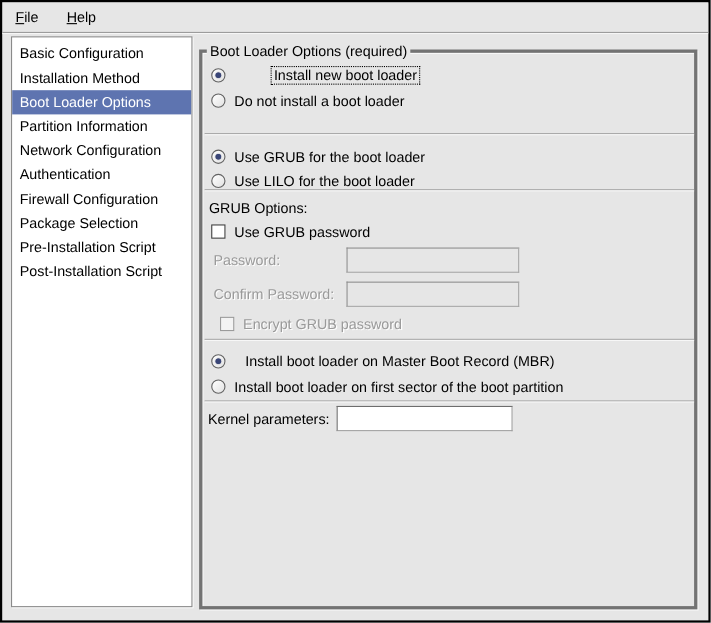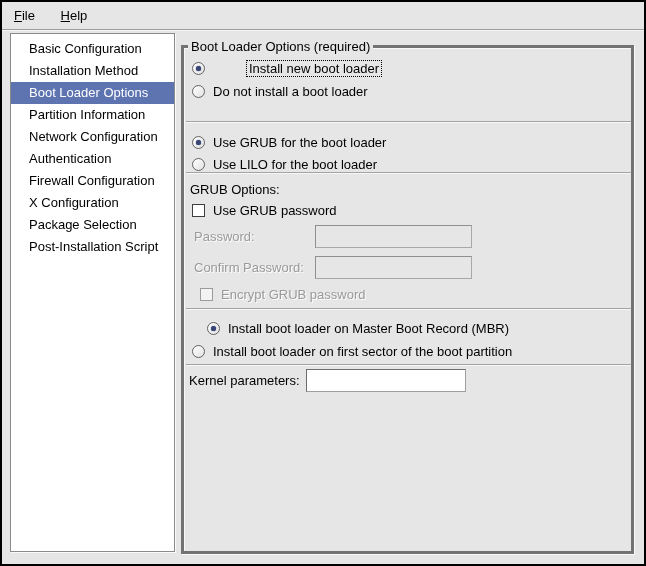--- a/index.html
+++ b/index.html
@@ -29,21 +29,21 @@
   
   .sidebar {
     position:absolute; left:8px; top:31px; width:165px; height:519px;
     background:#fff;
     border:1px solid #8a8a8a;
     box-shadow:1px 1px 0 #fafafa;
     padding-top:4px;
     overflow:hidden;
   }
   .side-item {
-    height:22px; line-height:22px; padding-left:18px;
+    height:22px; line-height:22px; padding-left:7px;
     white-space:nowrap; cursor:default;
   }
   .side-item.selected { background:#5e74b0; color:#fff; }
 
   
   .frame {
     position:absolute; left:179px; top:43px; width:453px; height:509px;
     border:3px solid #737373;
     box-shadow:inset 1px 1px 0 #f8f8f8, 1px 1px 0 #fafafa;
   }
@@ -107,22 +107,22 @@
   </div>
 
   <div class="sidebar">
     <div class="side-item">Basic Configuration</div>
     <div class="side-item">Installation Method</div>
     <div class="side-item selected">Boot Loader Options</div>
     <div class="side-item">Partition Information</div>
     <div class="side-item">Network Configuration</div>
     <div class="side-item">Authentication</div>
     <div class="side-item">Firewall Configuration</div>
-    <div class="side-item">X Configuration</div>
     <div class="side-item">Package Selection</div>
+    <div class="side-item">Pre-Installation Script</div>
     <div class="side-item">Post-Installation Script</div>
   </div>
 
   <div class="frame">
     <span class="frame-title">Boot Loader Options (required)</span>
 
     <div class="row" style="top:11px; left:8px;gap:35px;">
       <span class="radio checked"></span>
       <span class="ctl-label focusring">Install new boot loader</span>
     </div>
@@ -162,21 +162,21 @@
     </div>
     <input type="text" class="entry" disabled="" style="position: absolute; left: 131px; top: 208px; width: 157px; height: 23px;" value="">
 
     <div class="row" style="top:237px; left:16px;">
       <span class="checkbox disabled"></span>
       <span class="ctl-label disabled-text">Encrypt GRUB password</span>
     </div>
 
     <div class="sep" style="top:260px;"></div>
 
-    <div class="row" style="top:271px; left:23px;">
+    <div class="row" style="top:271px; left:8px;gap:10px;">
       <span class="radio checked"></span>
       <span class="ctl-label">Install boot loader on Master Boot Record (MBR)</span>
     </div>
     <div class="row" style="top:294px; left:8px;">
       <span class="radio"></span>
       <span class="ctl-label">Install boot loader on first sector of the boot partition</span>
     </div>
 
     <div class="sep" style="top:316px;"></div>
 

